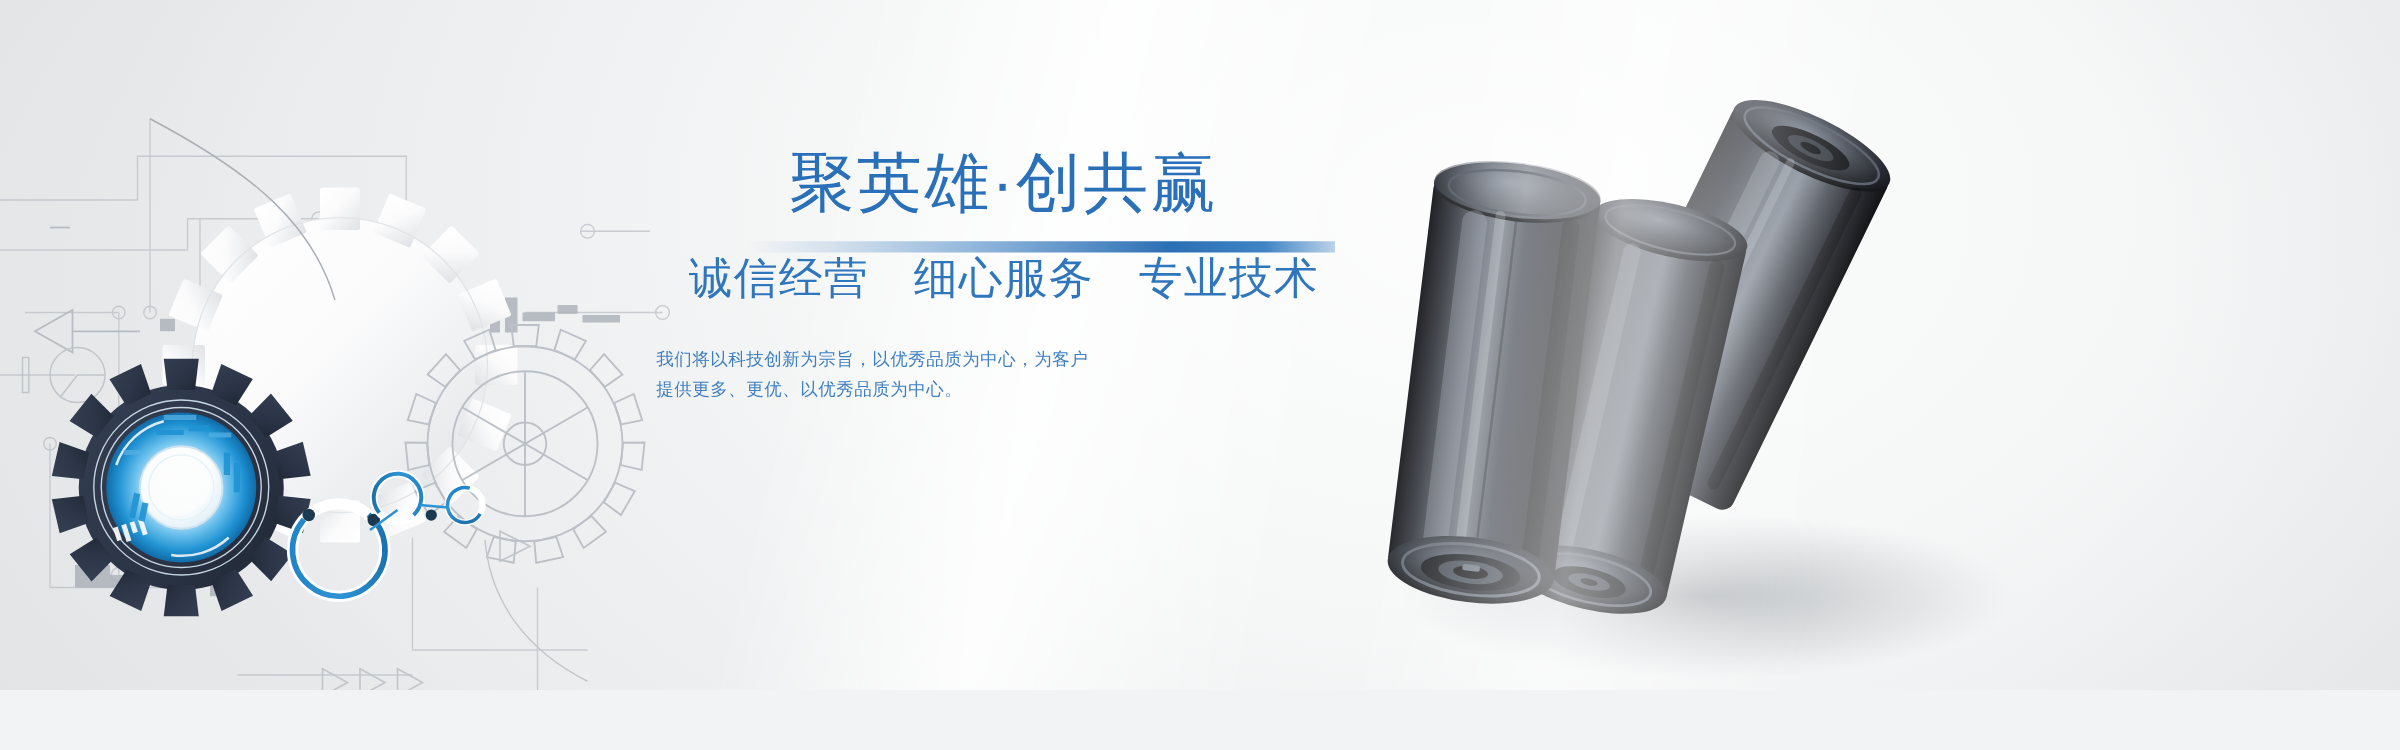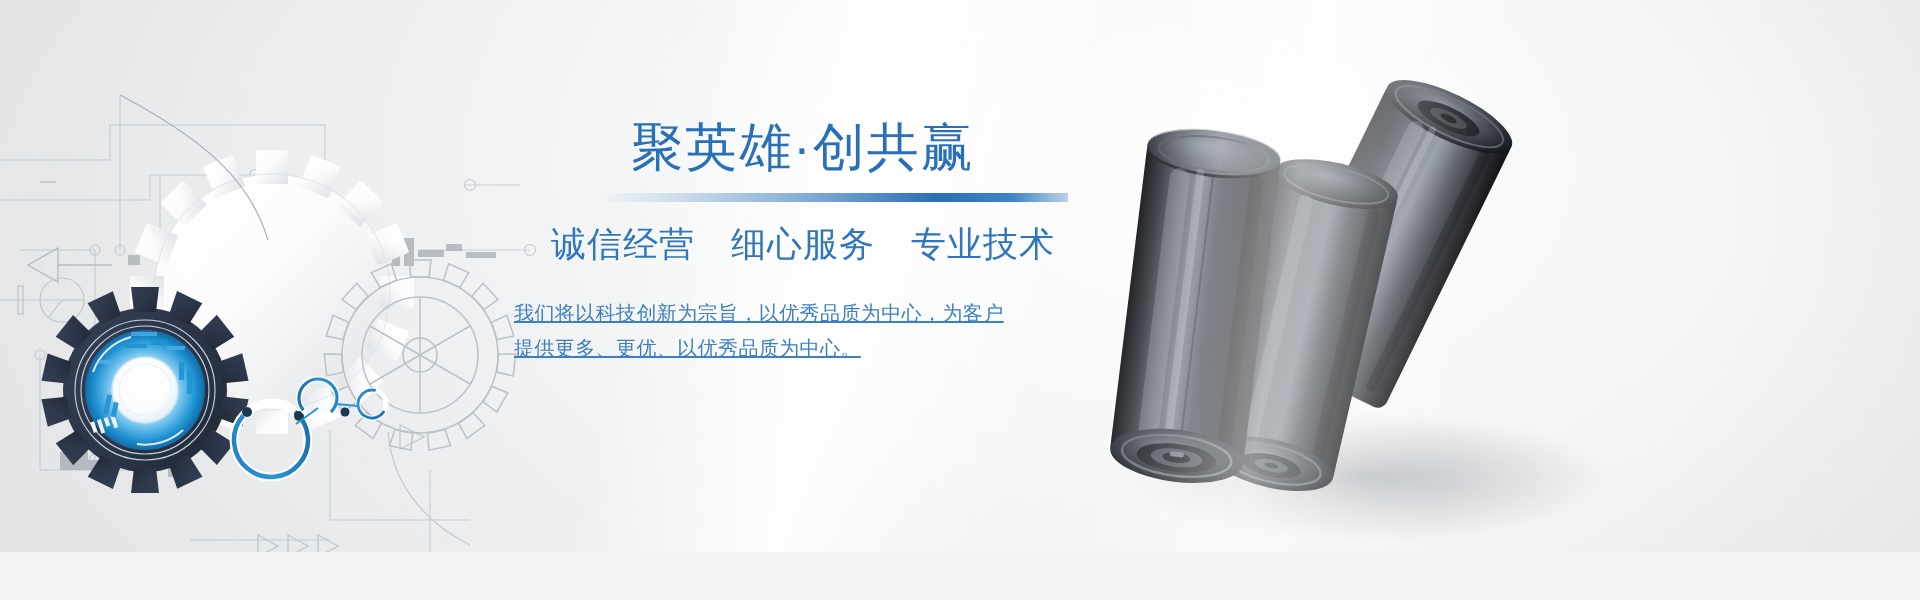--- a/index.html
+++ b/index.html
@@ -55,34 +55,32 @@
     width:470px; height:9px;
     background:linear-gradient(90deg,
       rgba(255,255,255,0) 0%,
       rgba(150,185,220,.35) 14%,
       rgba(86,142,200,.75) 45%,
       #2b6fb4 72%,
       #3f84c4 88%,
       rgba(110,160,210,.45) 100%);
   }
   #tagline {
-    margin-top:21px;
     font-size:35px; line-height:1.2;
     color:#2f76bc;
     letter-spacing:1px;
     text-align:center;
     white-space:nowrap;
     text-shadow:0 1px 1px rgba(255,255,255,.85);
   }
   #paragraph {
-    margin-top:31px; margin-left:1px;
-    font-size:20px; line-height:1.72;
+    margin-top:31px; margin-left:12px;
+    font-size:14px; line-height:1.72;
     color:#3d7fc0;
     letter-spacing:.4px;
-    text-decoration:underline;
   }
   #paragraph div { white-space:nowrap; }
 </style>
 </head>
 <body>
 
 <div id="banner">
 
   <div id="tech-art">
     <svg width="560" height="600" viewBox="0 0 560 600">

